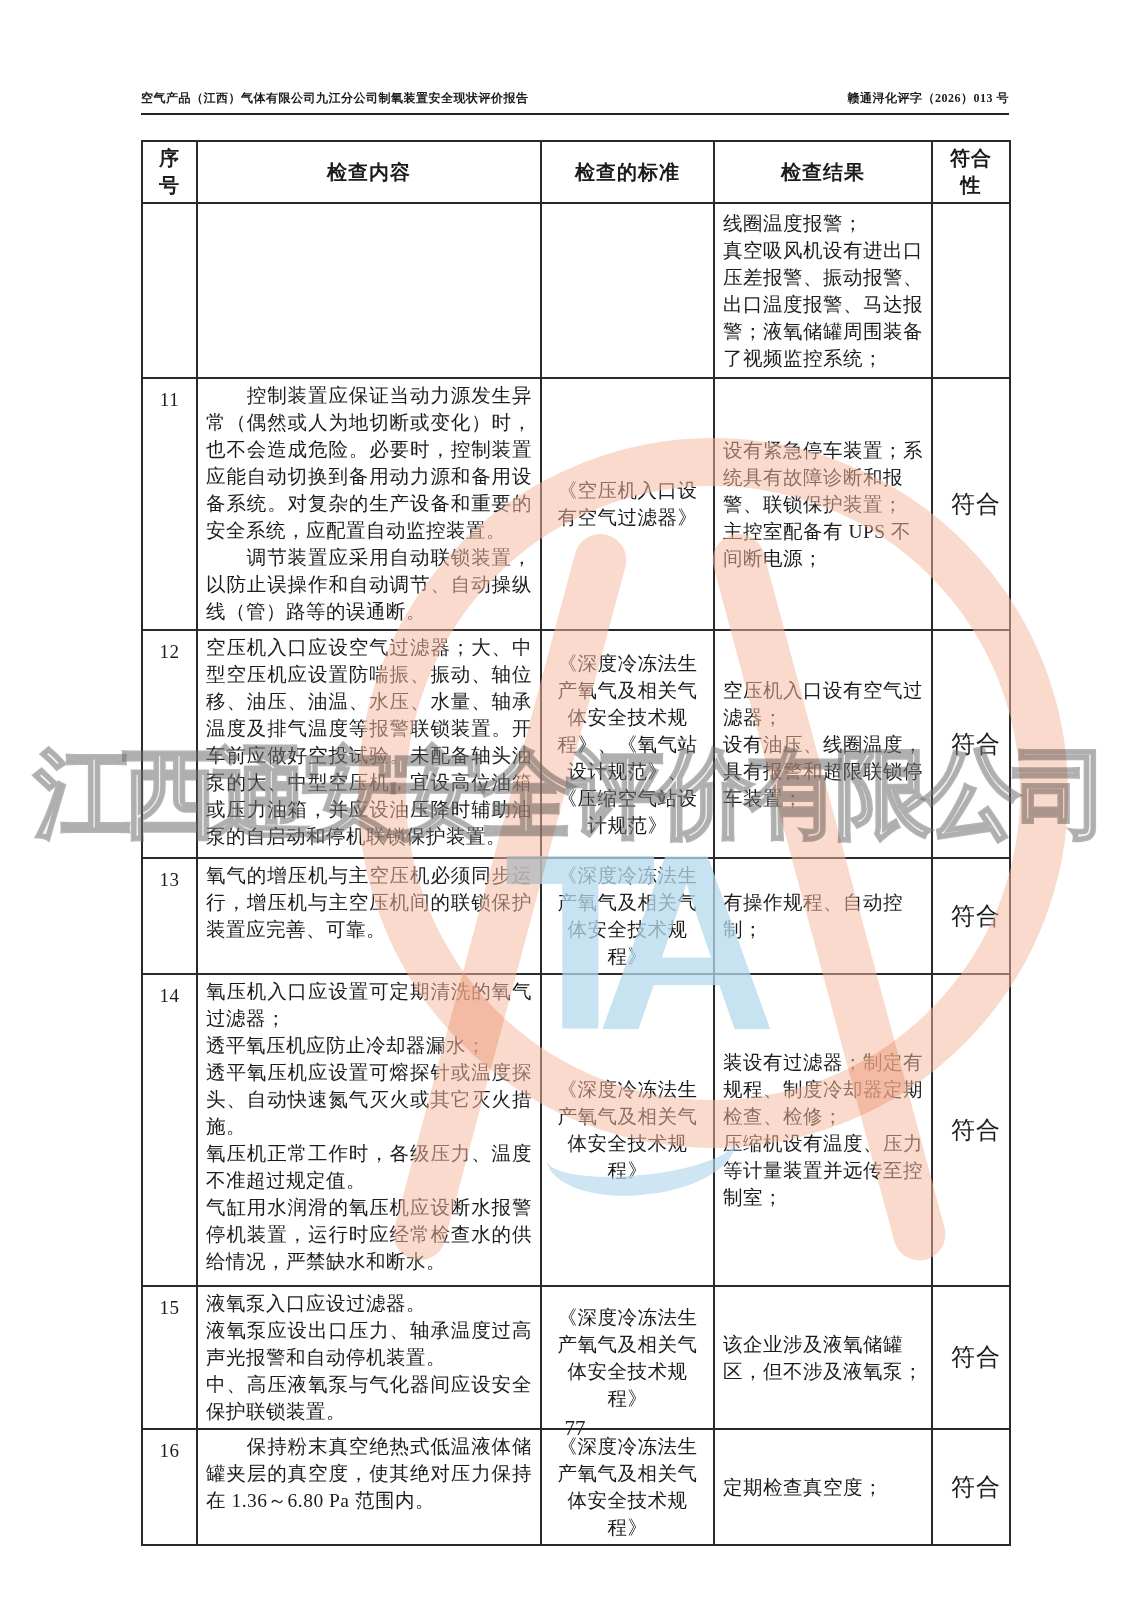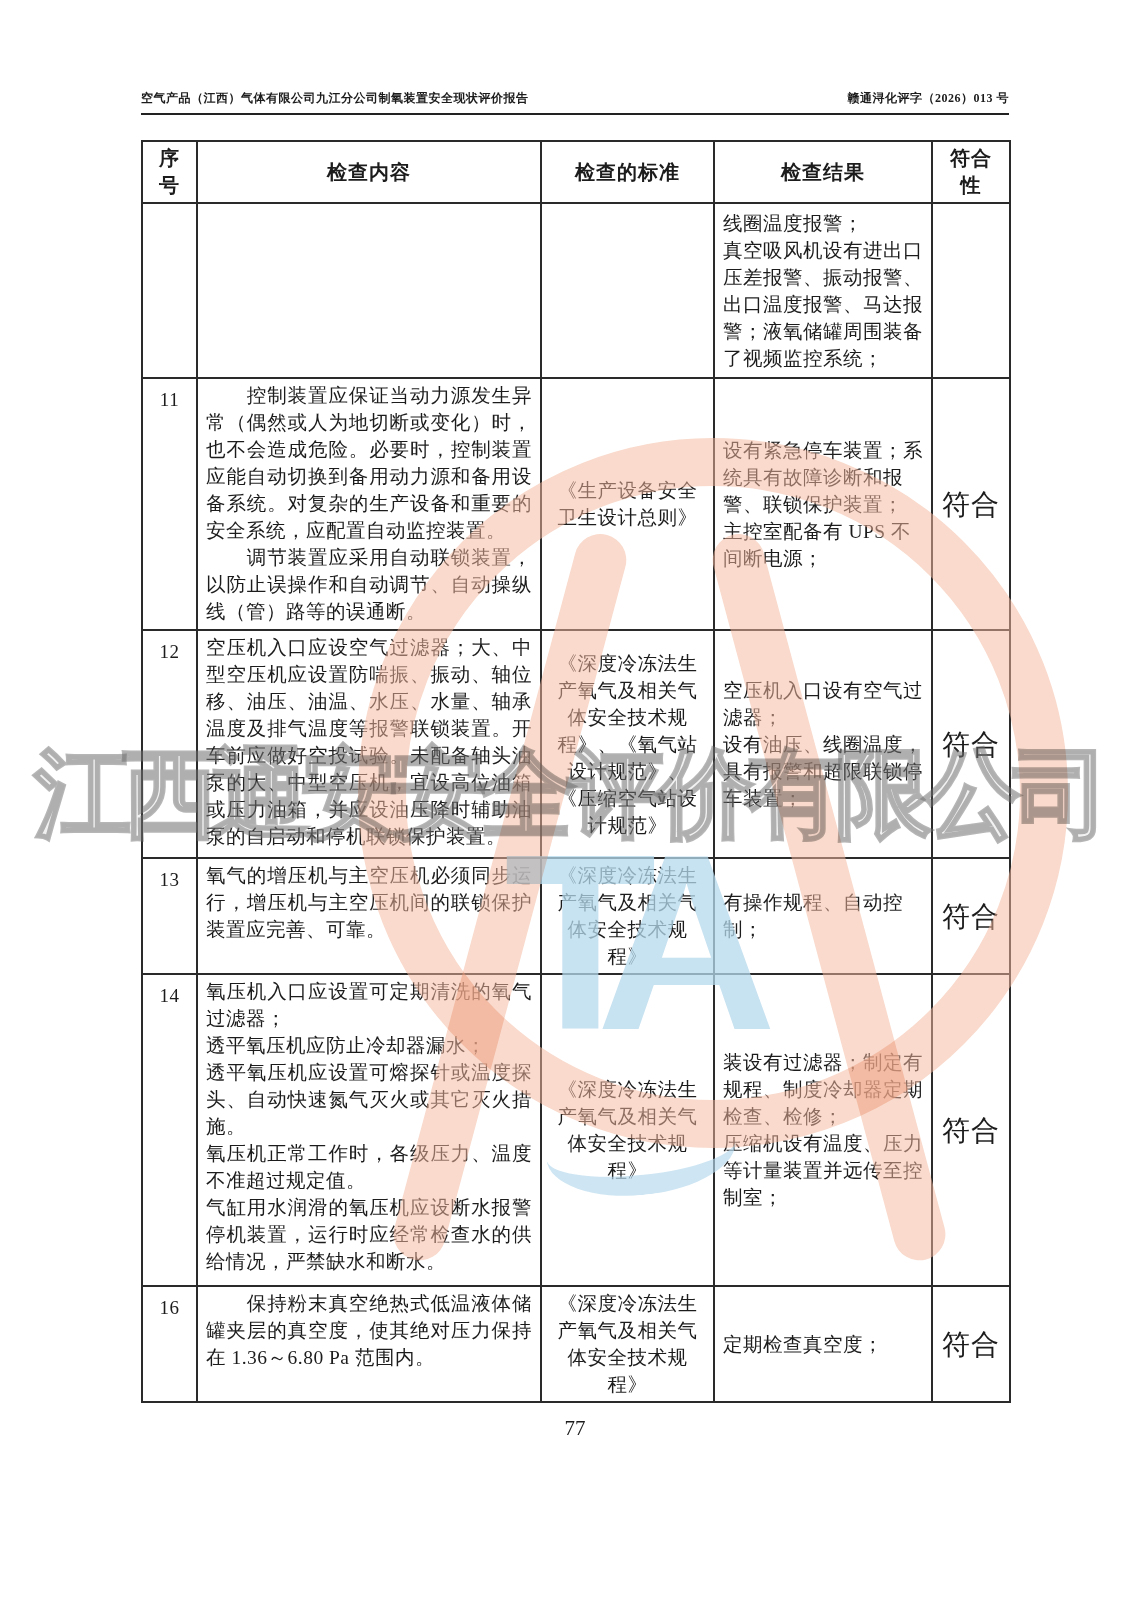--- a/index.html
+++ b/index.html
@@ -70,21 +70,21 @@
     background:transparent;
     white-space:pre-line;
     box-sizing:border-box;
   }
   thead tr{height:50px;}
   th{font-size:20px;font-weight:bold;text-align:center;letter-spacing:1px;white-space:normal;}
   td.no{font-size:19px;text-align:center;vertical-align:top;padding-top:7px;font-family:"Liberation Serif",serif;border-radius:19px;}
   td.content{text-align:justify;vertical-align:top;}
   td.standard{text-align:center;}
   td.result{text-align:left;}
-  td.conf{text-align:center;font-size:28px;letter-spacing:1px;}
+  td.conf{text-align:right;font-size:24px;letter-spacing:1px;}
   tr.r0{height:175px;font-family:Liberation Serif, serif;} tr.r1{height:252px;} tr.r2{height:228px;}
   tr.r3{height:82px;}  tr.r4{height:312px;} tr.r5{height:135px;}
   tr.r6{height:110px;}
   
   .page-number{
     position:absolute;left:141px;top:1416px;width:868px;
     text-align:center;font-size:21px;z-index:2;
   }
 </style>
 </head>
@@ -130,21 +130,21 @@
         <td class="content"></td>
         <td class="standard"></td>
         <td class="result">线圈温度报警；
 真空吸风机设有进出口压差报警、振动报警、出口温度报警、马达报警；液氧储罐周围装备了视频监控系统；</td>
         <td class="conf"></td>
       </tr>
       <tr class="r1">
         <td class="no">11</td>
         <td class="content">　　控制装置应保证当动力源发生异常（偶然或人为地切断或变化）时，也不会造成危险。必要时，控制装置应能自动切换到备用动力源和备用设备系统。对复杂的生产设备和重要的安全系统，应配置自动监控装置。
 　　调节装置应采用自动联锁装置，以防止误操作和自动调节、自动操纵线（管）路等的误通断。</td>
-        <td class="standard">《生产设备安全卫生设计总则》</td>
+        <td class="standard">《空压机入口设有空气过滤器》</td>
         <td class="result">设有紧急停车装置；系统具有故障诊断和报警、联锁保护装置；
 主控室配备有 UPS 不间断电源；</td>
         <td class="conf">符合</td>
       </tr>
       <tr class="r2">
         <td class="no">12</td>
         <td class="content">空压机入口应设空气过滤器；大、中型空压机应设置防喘振、振动、轴位移、油压、油温、水压、水量、轴承温度及排气温度等报警联锁装置。开车前应做好空投试验。未配备轴头油泵的大、中型空压机，宜设高位油箱或压力油箱，并应设油压降时辅助油泵的自启动和停机联锁保护装置。</td>
         <td class="standard">《深度冷冻法生产氧气及相关气体安全技术规程》、《氧气站设计规范》、《压缩空气站设计规范》</td>
         <td class="result">空压机入口设有空气过滤器；
 设有油压、线圈温度，具有报警和超限联锁停车装置；</td>
@@ -162,20 +162,29 @@
         <td class="content">氧压机入口应设置可定期清洗的氧气过滤器；
 透平氧压机应防止冷却器漏水；
 透平氧压机应设置可熔探针或温度探头、自动快速氮气灭火或其它灭火措施。
 氧压机正常工作时，各级压力、温度不准超过规定值。
 气缸用水润滑的氧压机应设断水报警停机装置，运行时应经常检查水的供给情况，严禁缺水和断水。</td>
         <td class="standard">《深度冷冻法生产氧气及相关气体安全技术规程》</td>
         <td class="result">装设有过滤器；制定有规程、制度冷却器定期检查、检修；
 压缩机设有温度、压力等计量装置并远传至控制室；</td>
         <td class="conf">符合</td>
       </tr>
+      <tr class="r5">
+        <td class="no">15</td>
+        <td class="content">液氧泵入口应设过滤器。
+液氧泵应设出口压力、轴承温度过高声光报警和自动停机装置。
+中、高压液氧泵与气化器间应设安全保护联锁装置。</td>
+        <td class="standard">《深度冷冻法生产氧气及相关气体安全技术规程》</td>
+        <td class="result">该企业涉及液氧储罐区，但不涉及液氧泵；</td>
+        <td class="conf">符合</td>
+      </tr>
       <tr class="r6">
         <td class="no">16</td>
         <td class="content">　　保持粉末真空绝热式低温液体储罐夹层的真空度，使其绝对压力保持在 1.36～6.80 Pa 范围内。</td>
         <td class="standard">《深度冷冻法生产氧气及相关气体安全技术规程》</td>
         <td class="result">定期检查真空度；</td>
         <td class="conf">符合</td>
       </tr>
     </tbody>
   </table>
 </div>

